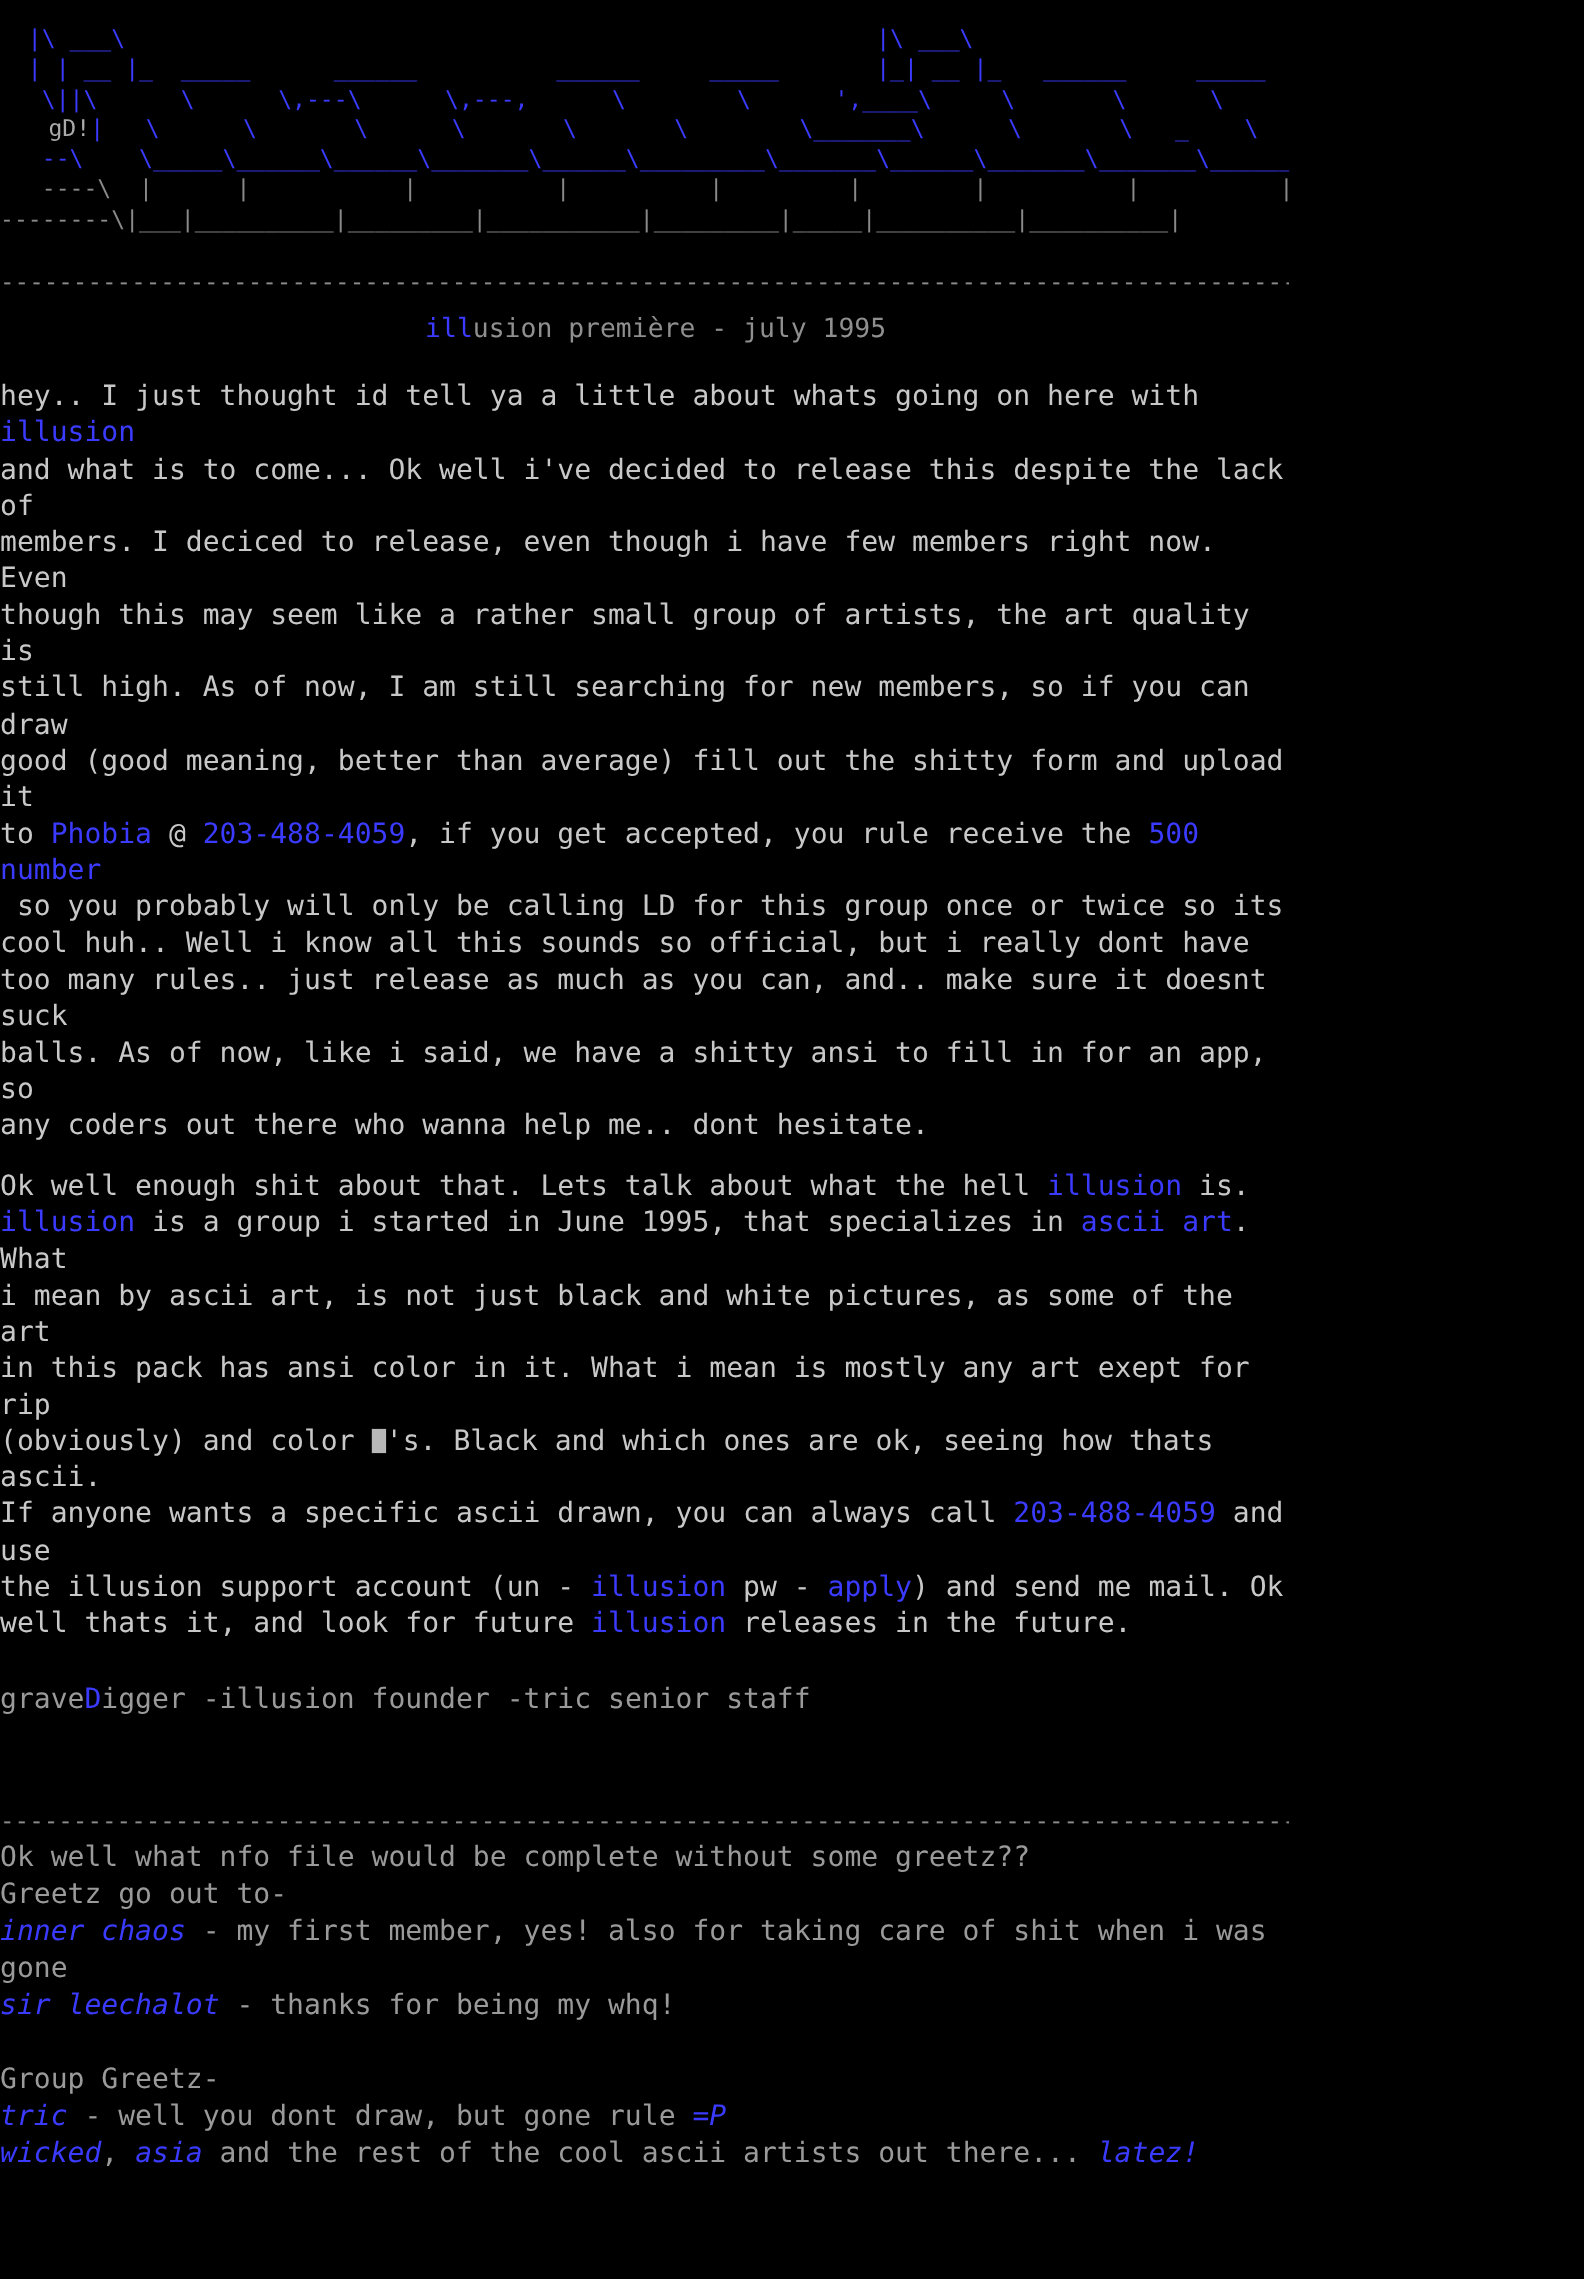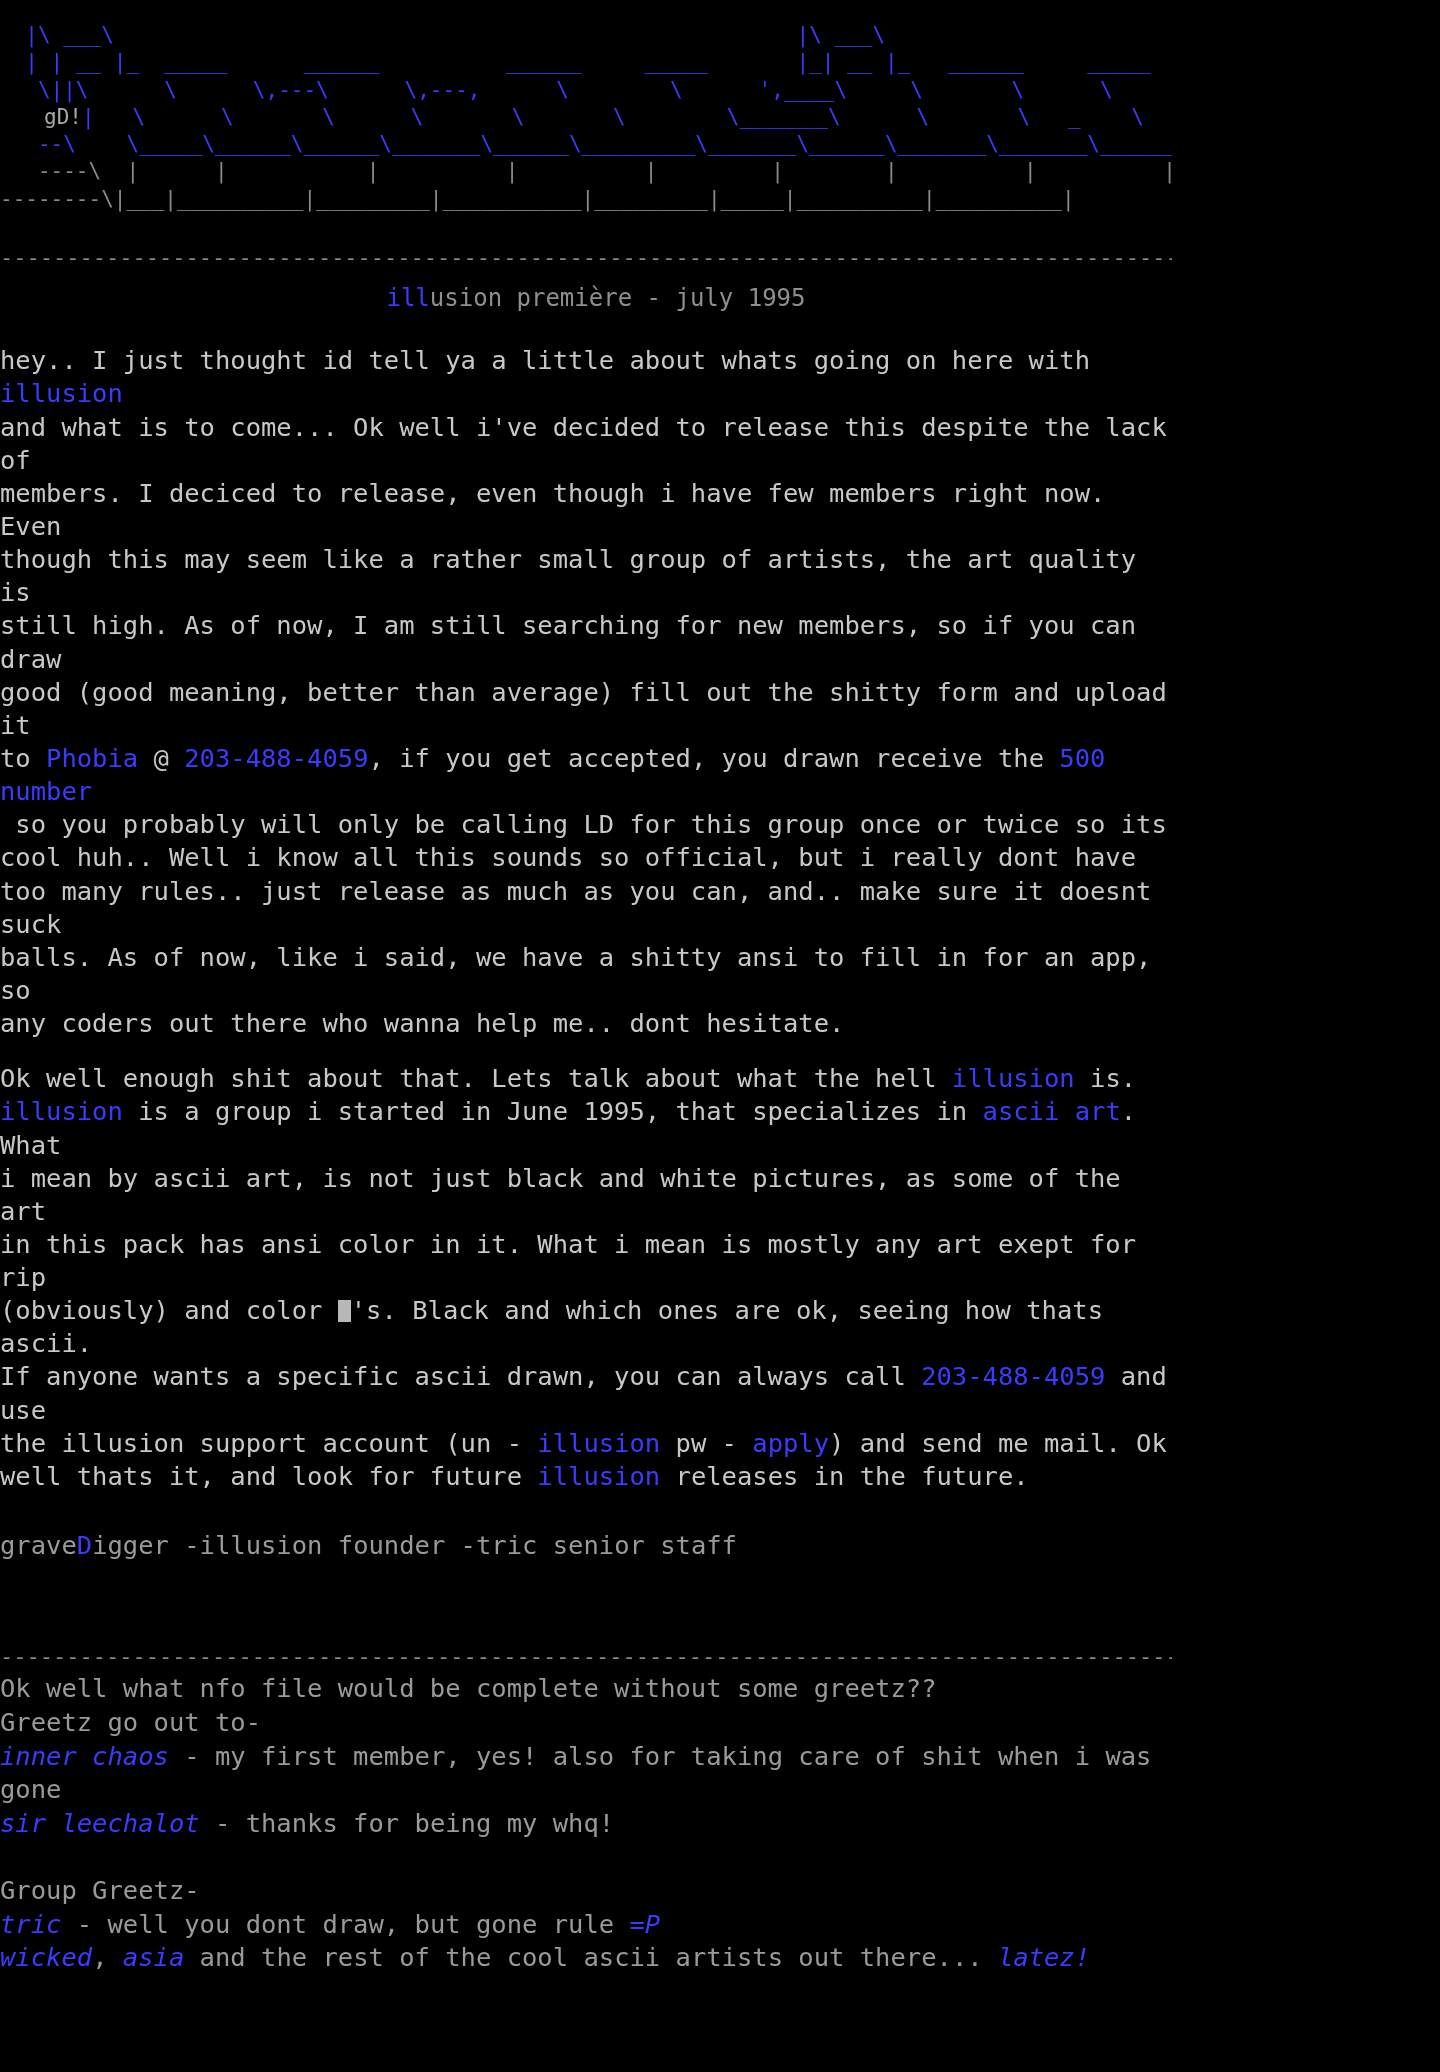--- a/index.html
+++ b/index.html
@@ -122,21 +122,21 @@
   <pre class="rule">----------------------------------------------------------------------------------------------------------------</pre>
 
   <div class="title-line"><span class="hl">ill</span><span>usion première - july 1995</span></div>
 
   <div class="body-text"><span>hey.. I just thought id tell ya a little about whats going on here with </span><span class="blue">illusion</span><span>
 and what is to come... Ok well i've decided to release this despite the lack of
 members. I deciced to release, even though i have few members right now. Even
 though this may seem like a rather small group of artists, the art quality is
 still high. As of now, I am still searching for new members, so if you can draw
 good (good meaning, better than average) fill out the shitty form and upload it
-to </span><span class="blue">Phobia</span><span> @ </span><span class="blue">203-488-4059</span><span>, if you get accepted, you drawn receive the </span><span class="blue">500 number</span><span>
+to </span><span class="blue">Phobia</span><span> @ </span><span class="blue">203-488-4059</span><span>, if you get accepted, you rule receive the </span><span class="blue">500 number</span><span>
  so you probably will only be calling LD for this group once or twice so its
 cool huh.. Well i know all this sounds so official, but i really dont have
 too many rules.. just release as much as you can, and.. make sure it doesnt suck
 balls. As of now, like i said, we have a shitty ansi to fill in for an app, so
 any coders out there who wanna help me.. dont hesitate.</span></div>
 
   <div class="spacer-sm"></div>
 
   <div class="body-text2"><span>Ok well enough shit about that. Lets talk about what the hell </span><span class="blue">illusion</span><span> is.
 </span><span class="blue">illusion</span><span> is a group i started in June 1995, that specializes in </span><span class="blue">ascii art</span><span>. What

